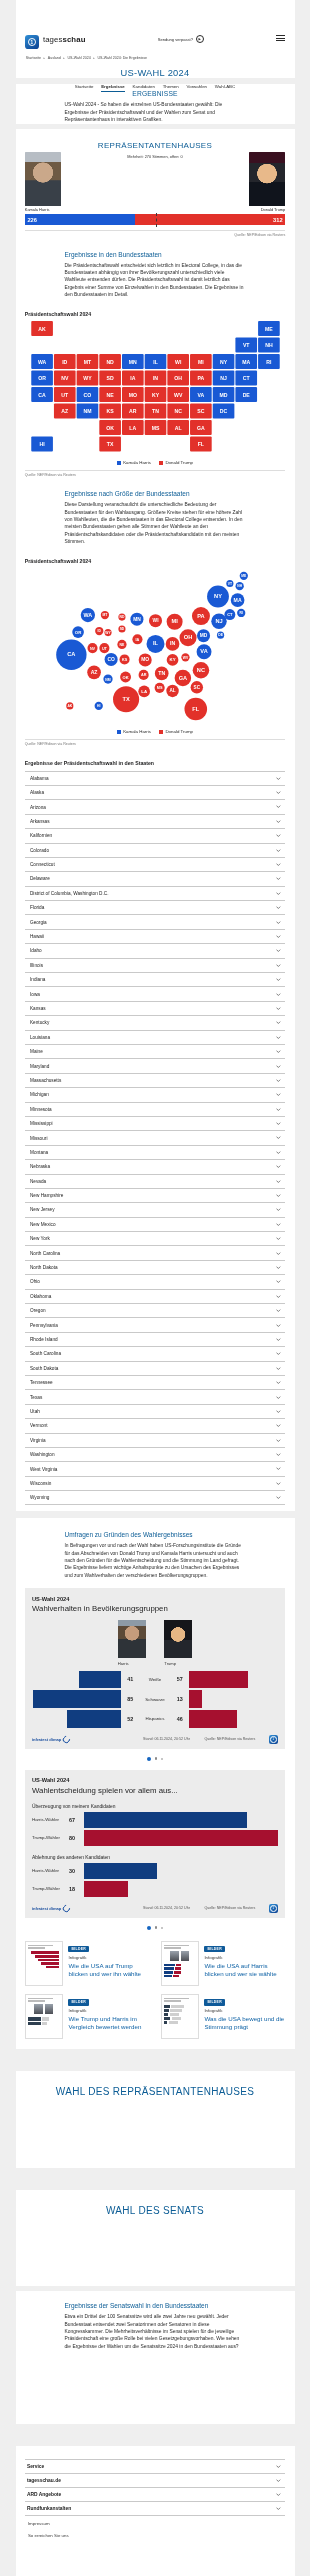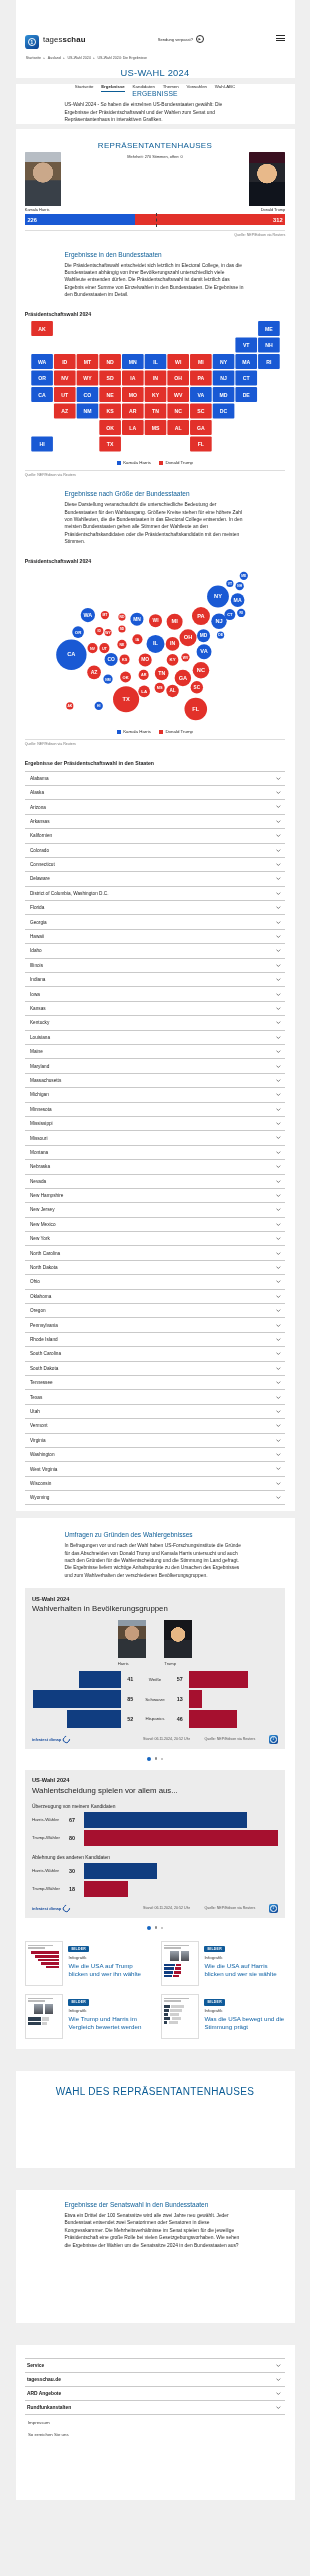--- a/index.html
+++ b/index.html
@@ -1057,20 +1057,23 @@
           </div>
           <div class="t-body"><span class="badge">BILDER</span><div class="t-kicker">Infografik</div><div class="t-title">Was die USA bewegt und die Stimmung prägt</div></div>
         </div>
       </div>
   </div>
 
   <div class="card sec gap13" style="height:97px;">
     <h2 class="big-h">WAHL DES REPRÄSENTANTENHAUSES</h2>
   </div>
 
+  <div class="card sec gap10" style="height:96px;">
+    <h2 class="big-h">WAHL DES SENATS</h2>
+  </div>
 
   <div class="card senres gap13" style="height:133px;">
     <div class="article" style="margin-top:0;">
       <h3 class="sub-h">Ergebnisse der Senatswahl in den Bundesstaaten</h3>
       <p>Etwa ein Drittel der 100 Senatssitze wird alle zwei Jahre neu gewählt. Jeder Bundesstaat entsendet zwei Senatorinnen oder Senatoren in diese Kongresskammer. Die Mehrheitsverhältnisse im Senat spielen für die jeweilige Präsidentschaft eine große Rolle bei vielen Gesetzgebungsvorhaben. Wie sehen die Ergebnisse der Wahlen um die Senatssitze 2024 in den Bundesstaaten aus?</p>
     </div>
   </div>
 
 
   <div class="card foot">

